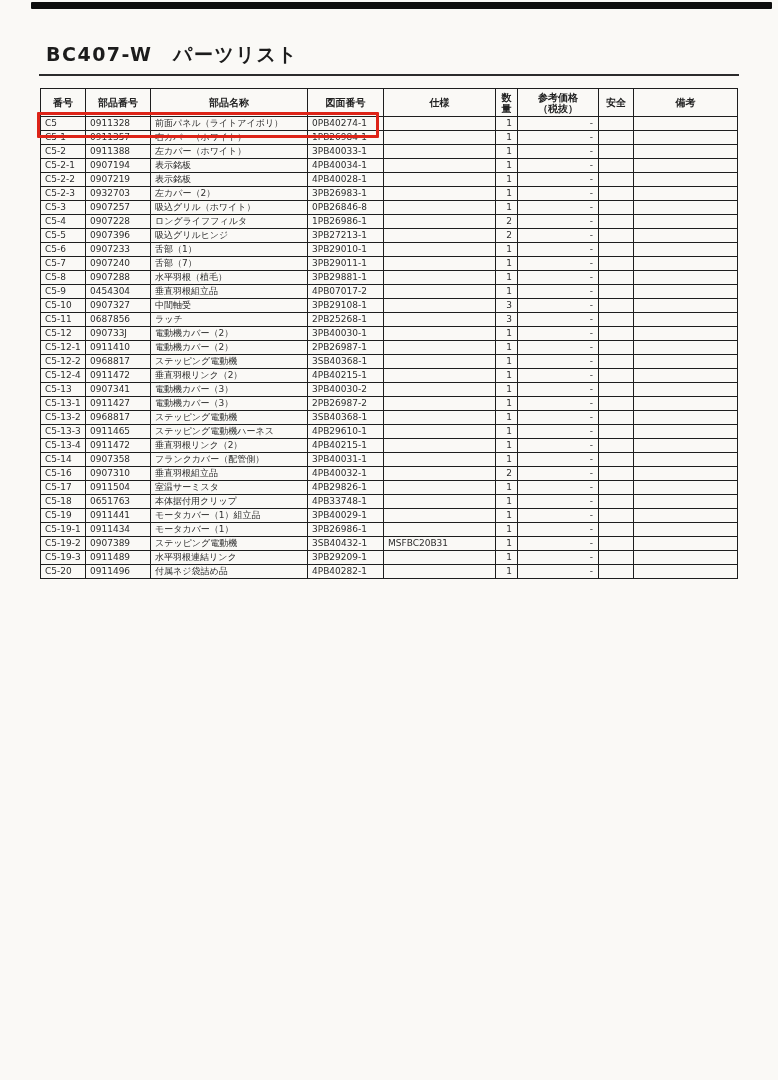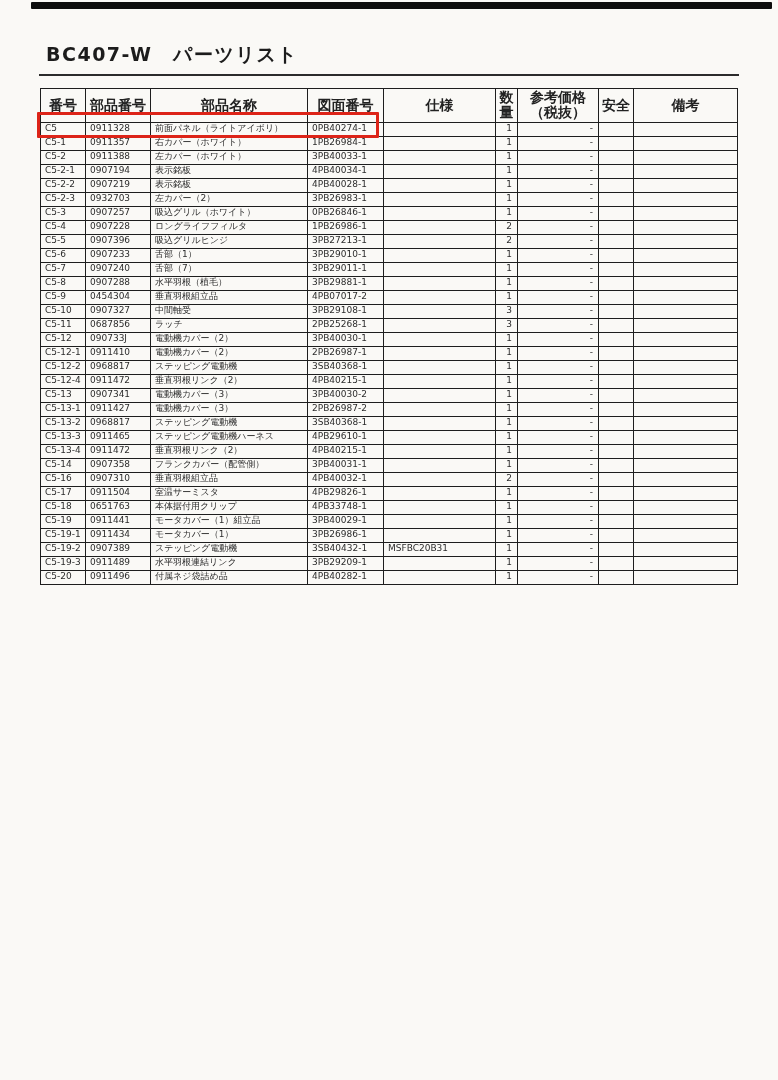--- a/index.html
+++ b/index.html
@@ -32,21 +32,21 @@
   }
   table.parts th, table.parts td {
     border:1.4px solid #1e1e1e;
     overflow:hidden; white-space:nowrap;
     font-size:9px; color:#2c2c2c;
     line-height:1.1;
   }
   table.parts thead tr { height:28px; }
   table.parts tbody tr { height:14px; }
   table.parts th {
-    font-size:14px; font-weight:bold; text-align:center; color:#222;
+    font-size:10px; font-weight:bold; text-align:center; color:#222;
     padding:1px 0;
   }
   td.c-left   { text-align:left;  padding-left:4px;  }
   td.c-right  { text-align:right; padding-right:5px; }
   .hdr-line { display:block; }
   .highlight-box {
     position:absolute;
     border:3px solid #dd2418;
     z-index:5; pointer-events:none;
     border-radius:1px;
@@ -169,21 +169,21 @@
         <td class="c-left"></td>
         <td class="c-right">1</td>
         <td class="c-right">-</td>
         <td class="c-left"></td>
         <td class="c-left"></td>
       </tr>
       <tr>
         <td class="c-left">C5-3</td>
         <td class="c-left">0907257</td>
         <td class="c-left">吸込グリル（ホワイト）</td>
-        <td class="c-left">0PB26846-1</td>
+        <td class="c-left">0PB26846-8</td>
         <td class="c-left"></td>
         <td class="c-right">1</td>
         <td class="c-right">-</td>
         <td class="c-left"></td>
         <td class="c-left"></td>
       </tr>
       <tr>
         <td class="c-left">C5-4</td>
         <td class="c-left">0907228</td>
         <td class="c-left">ロングライフフィルタ</td>

